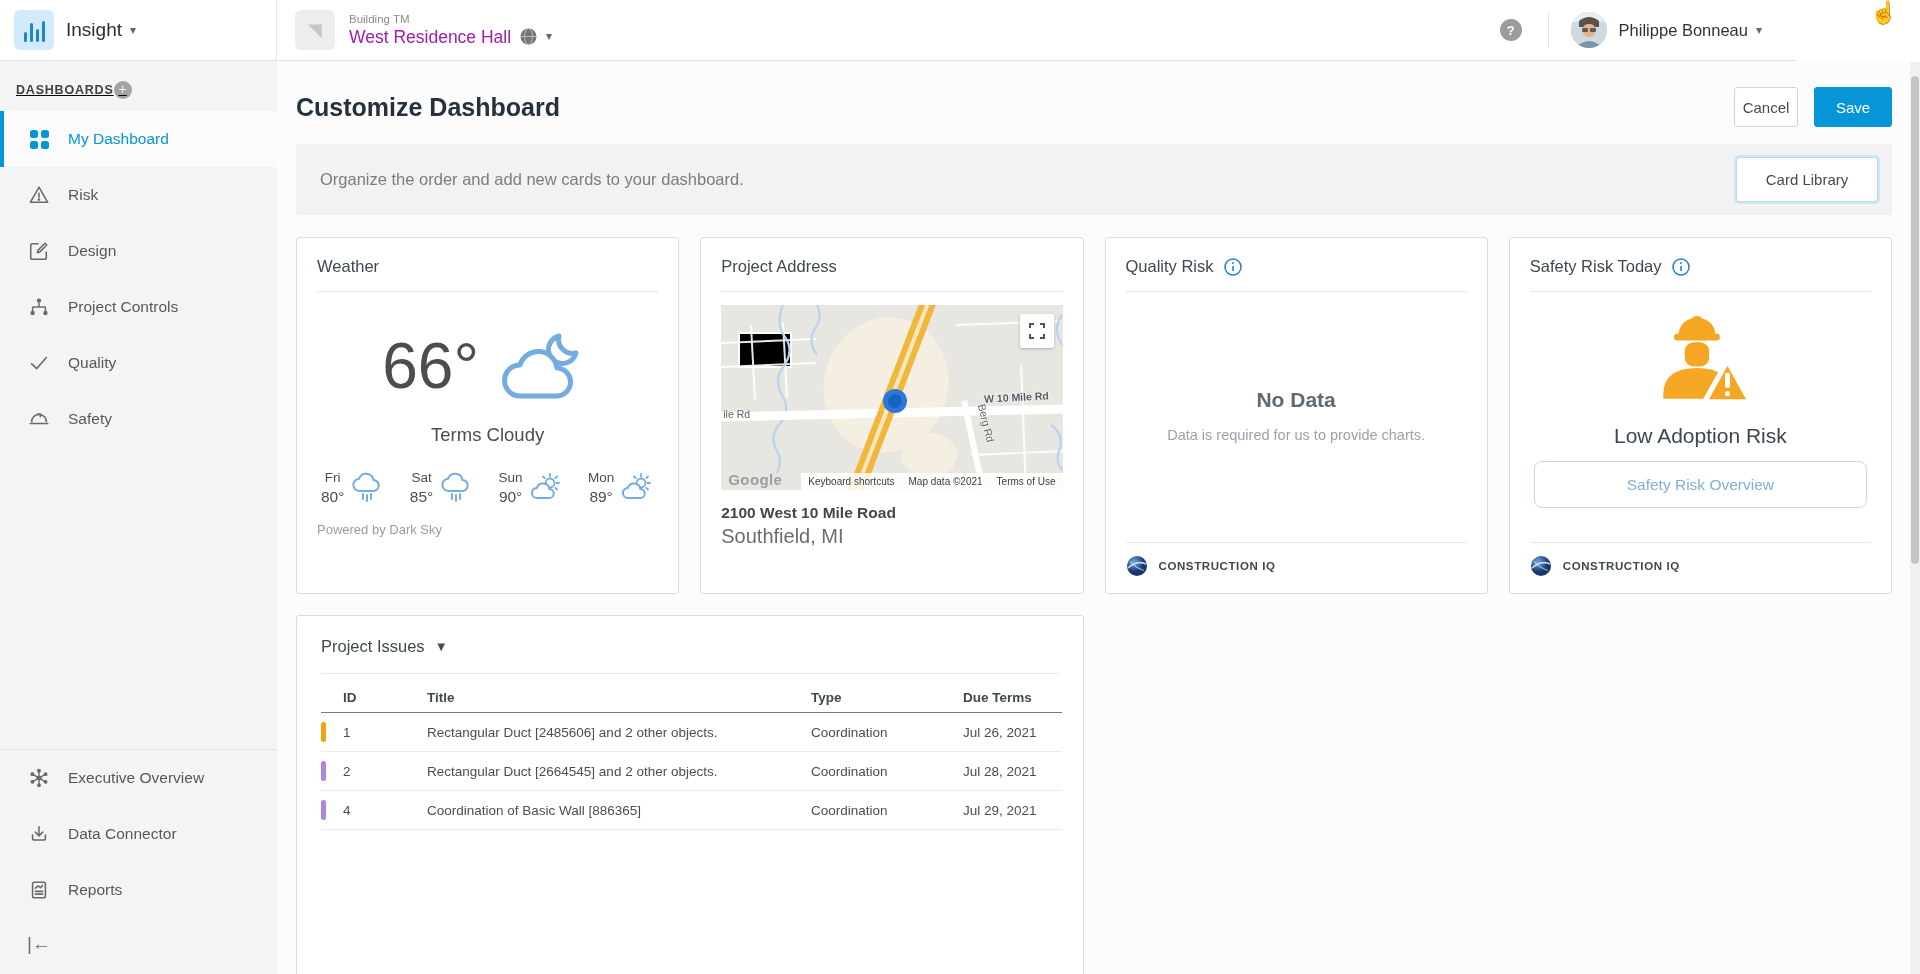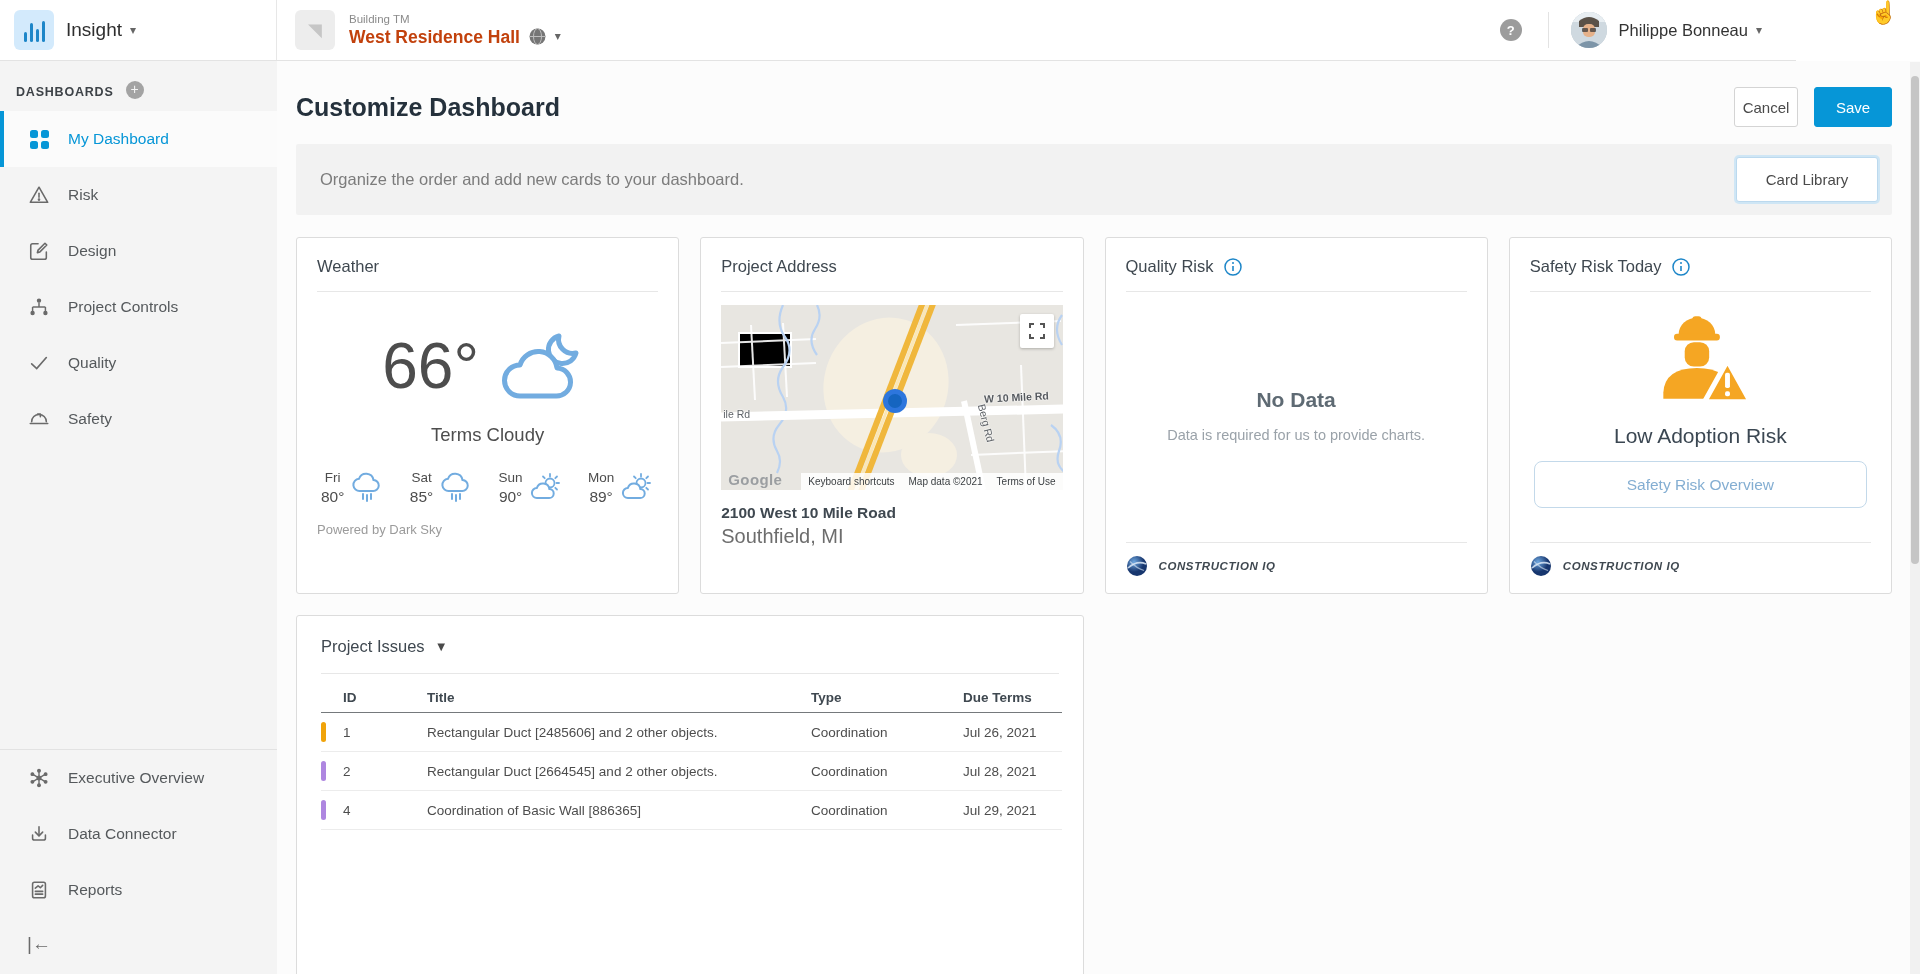--- a/index.html
+++ b/index.html
@@ -11,30 +11,30 @@
   .logo-area { width:277px; height:100%; display:flex; align-items:center; padding-left:14px; border-right:1px solid #e7e7e7; }
   .logo-sq { width:40px; height:40px; border-radius:6px; background:#d3eafc; display:flex; align-items:flex-end; justify-content:center; gap:3px; padding-bottom:8px; }
   .logo-sq i { display:block; width:3px; border-radius:2px; background:#1d86c8; }
   .app-name { font-size:19px; color:#2e2e2e; margin:0 8px 0 12px; }
   .caret { font-size:12px; color:#666; }
   .proj-area { display:flex; align-items:center; padding-left:18px; gap:14px; }
   .proj-thumb { width:40px; height:40px; border-radius:6px; background:#ededed; display:flex; align-items:center; justify-content:center; color:#c6c6c6; font-size:18px; }
   .proj-meta { line-height:1.15; }
   .proj-label { font-size:11.5px; color:#8b8b8b; }
   .proj-name-row { display:flex; align-items:center; gap:9px; }
-  .proj-name { font-size:17.5px; font-weight:bold; color:#c2410c; }
+  .proj-name { font-size:17.5px; font-weight:normal; color:#a21caf; }
   .topbar-right { margin-left:auto; display:flex; align-items:center; height:100%; padding-right:34px; }
   .help-circle { width:22px; height:22px; border-radius:50%; background:#9c9c9c; color:#fff; font-size:13px; font-weight:bold; display:flex; align-items:center; justify-content:center; margin-right:26px; }
   .topbar-divider { width:1px; height:36px; background:#e3e3e3; margin-right:22px; }
   .avatar { width:36px; height:36px; border-radius:50%; overflow:hidden; margin-right:12px; background:#b9c6cf; }
   .user-name { font-size:16.5px; color:#333; margin-right:8px; }
 
   
   .sidebar { position:absolute; top:61px; left:0; width:277px; height:913px; background:#f4f4f4; display:flex; flex-direction:column; }
-  .sb-section { display:flex; align-items:flex-end; gap:12px; padding:20px 16px 12px 16px; }
+  .sb-section { display:flex; align-items:center; padding:20px 16px 12px 16px;text-decoration:underline; }
   .sb-section-label { font-size:12.5px; font-weight:bold; letter-spacing:.8px; color:#3d4247; }
   .plus-circle { width:18px; height:18px; border-radius:50%; background:#a3a3a3; color:#f4f4f4; font-size:14px; line-height:16px; text-align:center; }
   .sb-item { height:56px; display:flex; align-items:center; gap:17px; padding-left:23px; cursor:pointer; border-left:4px solid transparent; }
   .sb-item .sb-ic { width:24px; height:24px; flex:none; display:flex; align-items:center; justify-content:center; }
   .sb-item .sb-lbl { font-size:15.5px; color:#55595c; }
   .sb-item.active { background:#fbfbfb; border-left:4px solid #0696d7; }
   .sb-item.active .sb-lbl { color:#0696d7; }
   .sb-footer { margin-top:auto; border-top:1px solid #e2e2e2; padding-bottom:4px; }
   .collapse-row { height:52px; display:flex; align-items:center; padding-left:27px; color:#6a6a6a; font-size:19px; cursor:pointer; }
 
@@ -51,21 +51,21 @@
   .btn-card-library { margin-left:auto; width:142px; height:45px; background:#fff; border:1px solid #bcd9ee; box-shadow:0 0 0 2px #cfe6f5; color:#4a4a4a; font-size:15px; }
 
   .cards { margin-top:22px; display:grid; grid-template-columns:repeat(4, 1fr); grid-auto-rows:357px; gap:21px; }
   .card { background:#fff; border:1px solid #dcdcdc; border-radius:3px; display:flex; flex-direction:column; overflow:hidden; }
   .card-head { display:flex; align-items:center; gap:10px; padding:19px 20px 15px 20px; }
   .card-title { font-size:16.5px; color:#3f4850; }
   .card-div { border-top:1px solid #e7e7e7; margin:0 20px; }
   .info-ic { width:18px; height:18px; flex:none; }
   .card-foot { margin-top:auto; }
   .iq-row { display:flex; align-items:center; gap:11px; padding:12px 20px 16px 20px; }
-  .iq-text { font-size:11.5px; font-weight:bold; letter-spacing:.6px; color:#3f4850;font-style:italic; }
+  .iq-text { font-size:11.5px; font-weight:bold; letter-spacing:.6px; color:#3f4850; }
 
   
   .wx-main { display:flex; align-items:center; justify-content:center; gap:14px; margin-top:34px; }
   .wx-temp { font-size:64px; color:#4d4d4d; }
   .wx-cond { text-align:center; font-size:18.5px; color:#4d4d4d; margin-top:18px; }
   .wx-row { display:flex; justify-content:space-between; padding:0 24px; margin-top:24px; }
   .wx-day { display:flex; align-items:center; gap:6px; }
   .wx-day-col { text-align:center; line-height:1.25; }
   .wx-day-name { font-size:13.5px; color:#4d4d4d; }
   .wx-day-temp { font-size:15.5px; color:#4d4d4d; }

